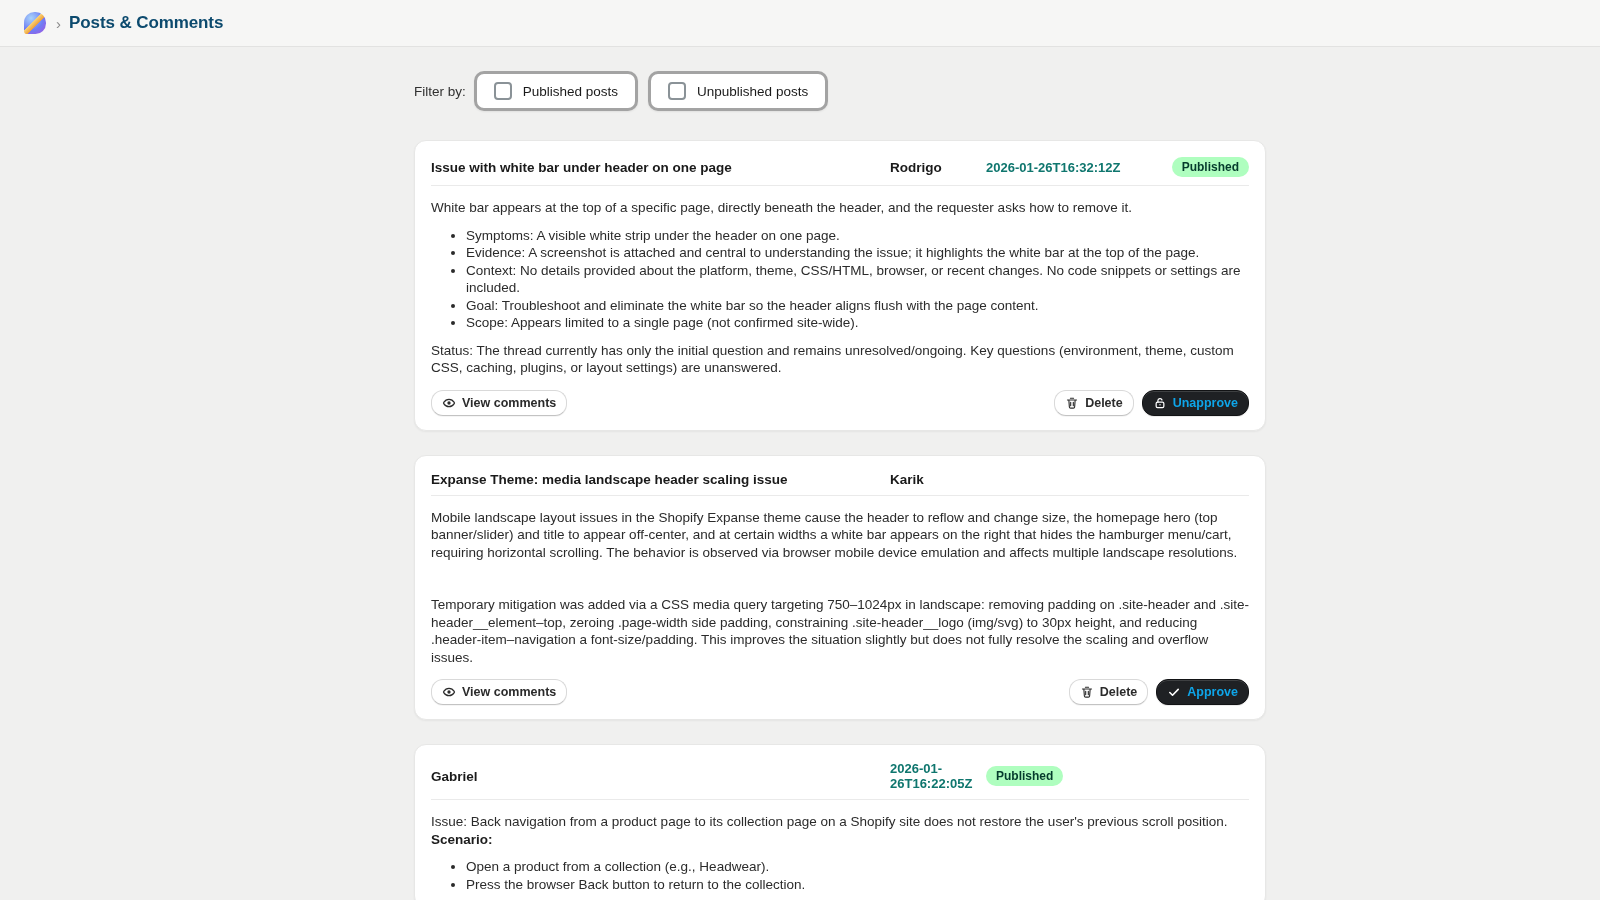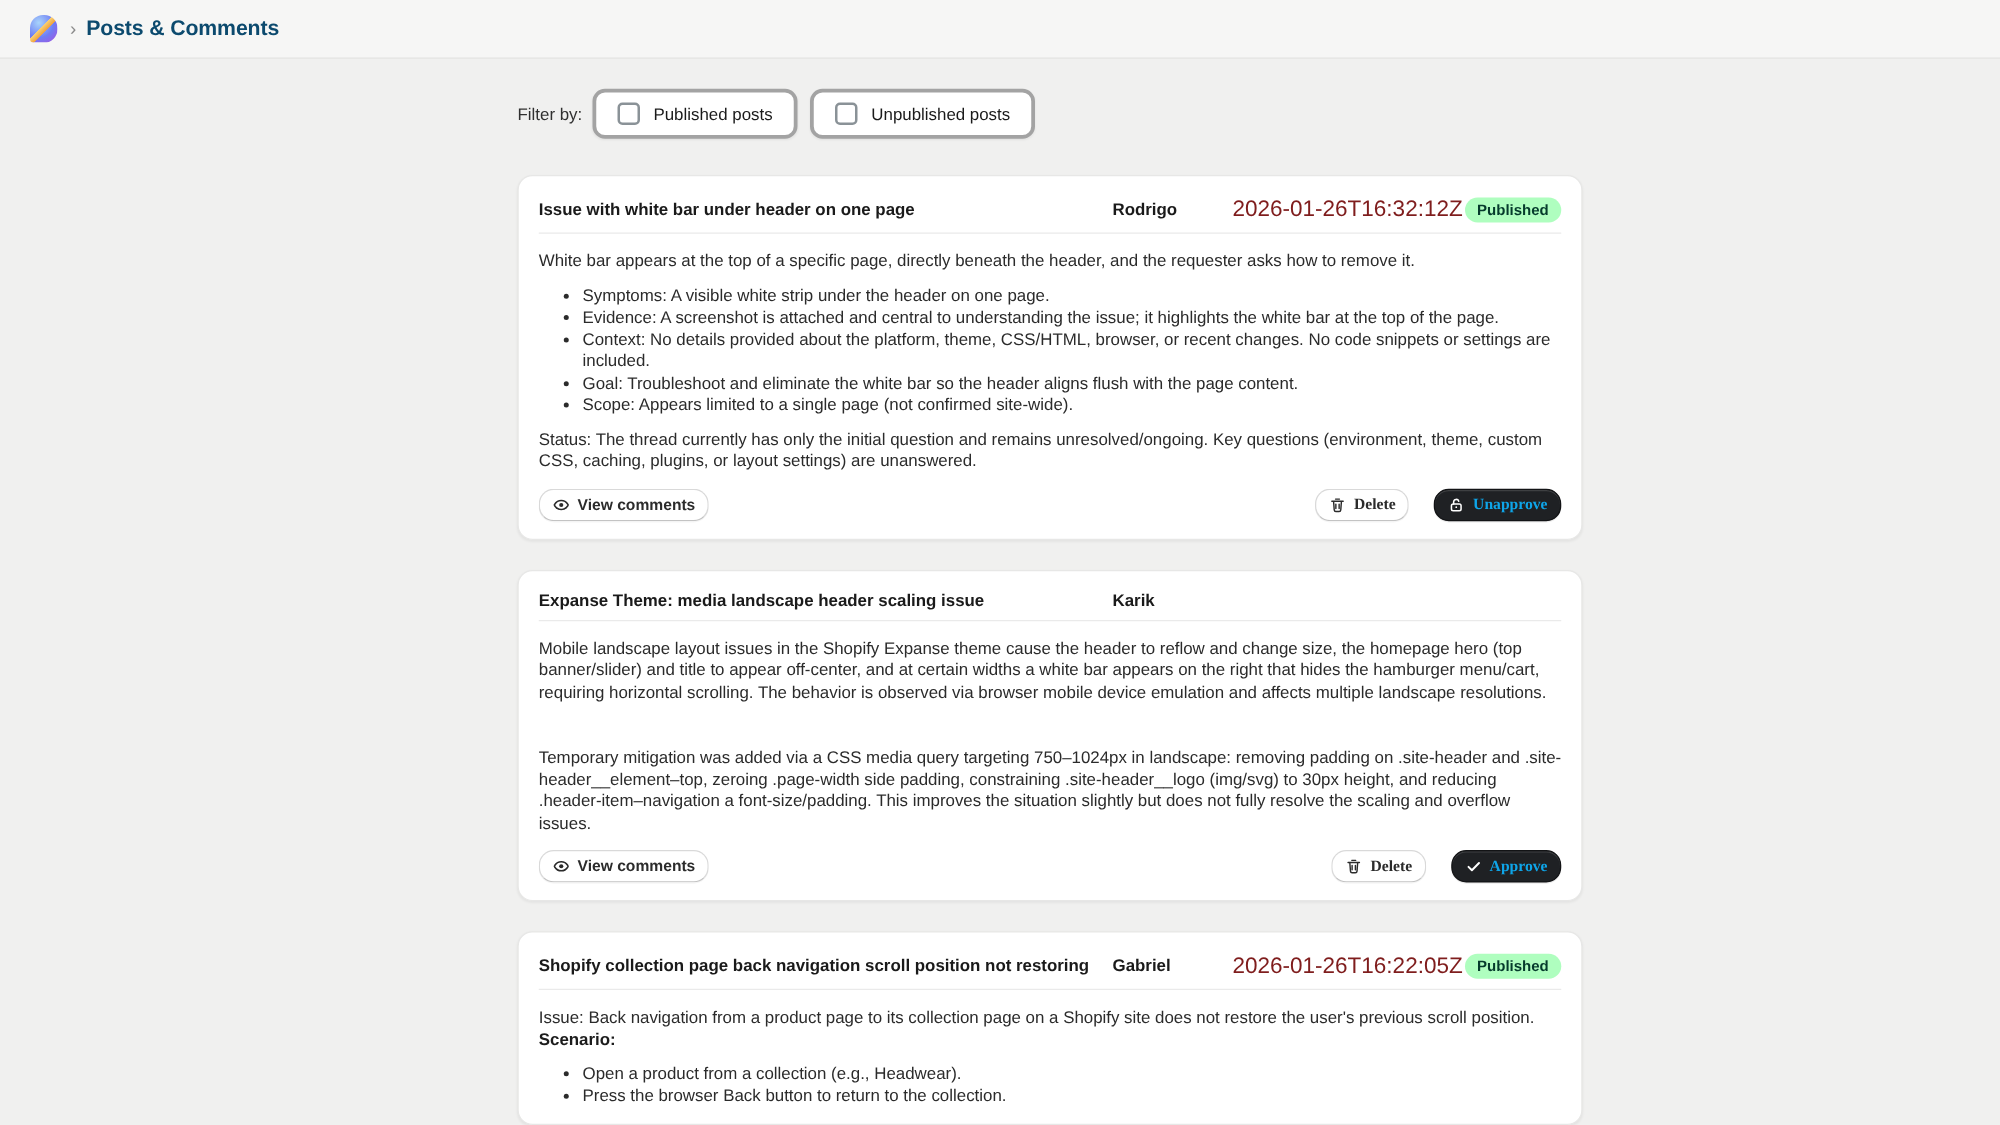--- a/index.html
+++ b/index.html
@@ -64,39 +64,39 @@
   }
   .card-head {
     display: grid;
     grid-template-columns: 459px 96px auto 1fr;
     align-items: center;
     padding: 3px 0 8px;
     border-bottom: 1px solid #eaeaea;
   }
   .post-title { font-size: 13.5px; font-weight: 700; color: #1a1a1a; margin: 0; }
   .post-author { font-size: 13.5px; font-weight: 700; color: #1a1a1a; }
-  .post-time { font-size: 18px; color: #7f1d1d; }
+  .post-time { font-size: 13px; color: #0f766e; font-weight: bold; }
   .badge {
     justify-self: end;
     background: #affebf; color: #053b2c;
     font-size: 12px; font-weight: 600;
     padding: 3px 10px; border-radius: 11px;
     line-height: 14px;
     text-align: right;
   }
   .card-body { font-size: 13.5px; line-height: 17.5px; color: #2b2b2b; padding-top: 13px; }
   .card-body p { margin: 0; }
   .card-body ul { margin: 10px 0 0; padding-left: 35px; }
   .card-body li { margin: 0; }
   .mt { margin-top: 10px !important; }
   .para-gap { margin-top: 35px !important; }
   .bold { font-weight: 700; color: #1c1c1c; }
 
   .card-foot { display: flex; justify-content: space-between; align-items: center; margin-top: 13px; }
-  .foot-right { display: flex; gap: 20px; font-family: Liberation Serif, serif; }
+  .foot-right { display: flex; gap: 8px; }
   .btn {
     display: inline-flex; align-items: center; gap: 6px;
     height: 26px; padding: 0 10px;
     background: #ffffff;
     border: 1px solid #d9d9d9; border-bottom-color: #c3c3c3;
     border-radius: 12px;
     box-shadow: 0 1px 0 rgba(0,0,0,.04);
     font-family: inherit; font-size: 12.5px; font-weight: 600; color: #2b2b2b;
     cursor: pointer;
   }
@@ -205,21 +205,20 @@
             <path d="M3.2 8.6l3.1 3.1L12.8 5"></path>
           </svg>
           <span>Approve</span>
         </button>
       </div>
     </div>
   </article>
 
   <article class="card">
     <div class="card-head">
-      <h2 class="post-title">Shopify collection page back navigation scroll position not restoring</h2>
       <span class="post-author">Gabriel</span>
       <span class="post-time">2026-01-26T16:22:05Z</span>
       <span class="badge">Published</span>
     </div>
     <div class="card-body">
       <p>Issue: Back navigation from a product page to its collection page on a Shopify site does not restore the user's previous scroll position.</p>
       <p class="bold">Scenario:</p>
       <ul class="mt">
         <li>Open a product from a collection (e.g., Headwear).</li>
         <li>Press the browser Back button to return to the collection.</li>

